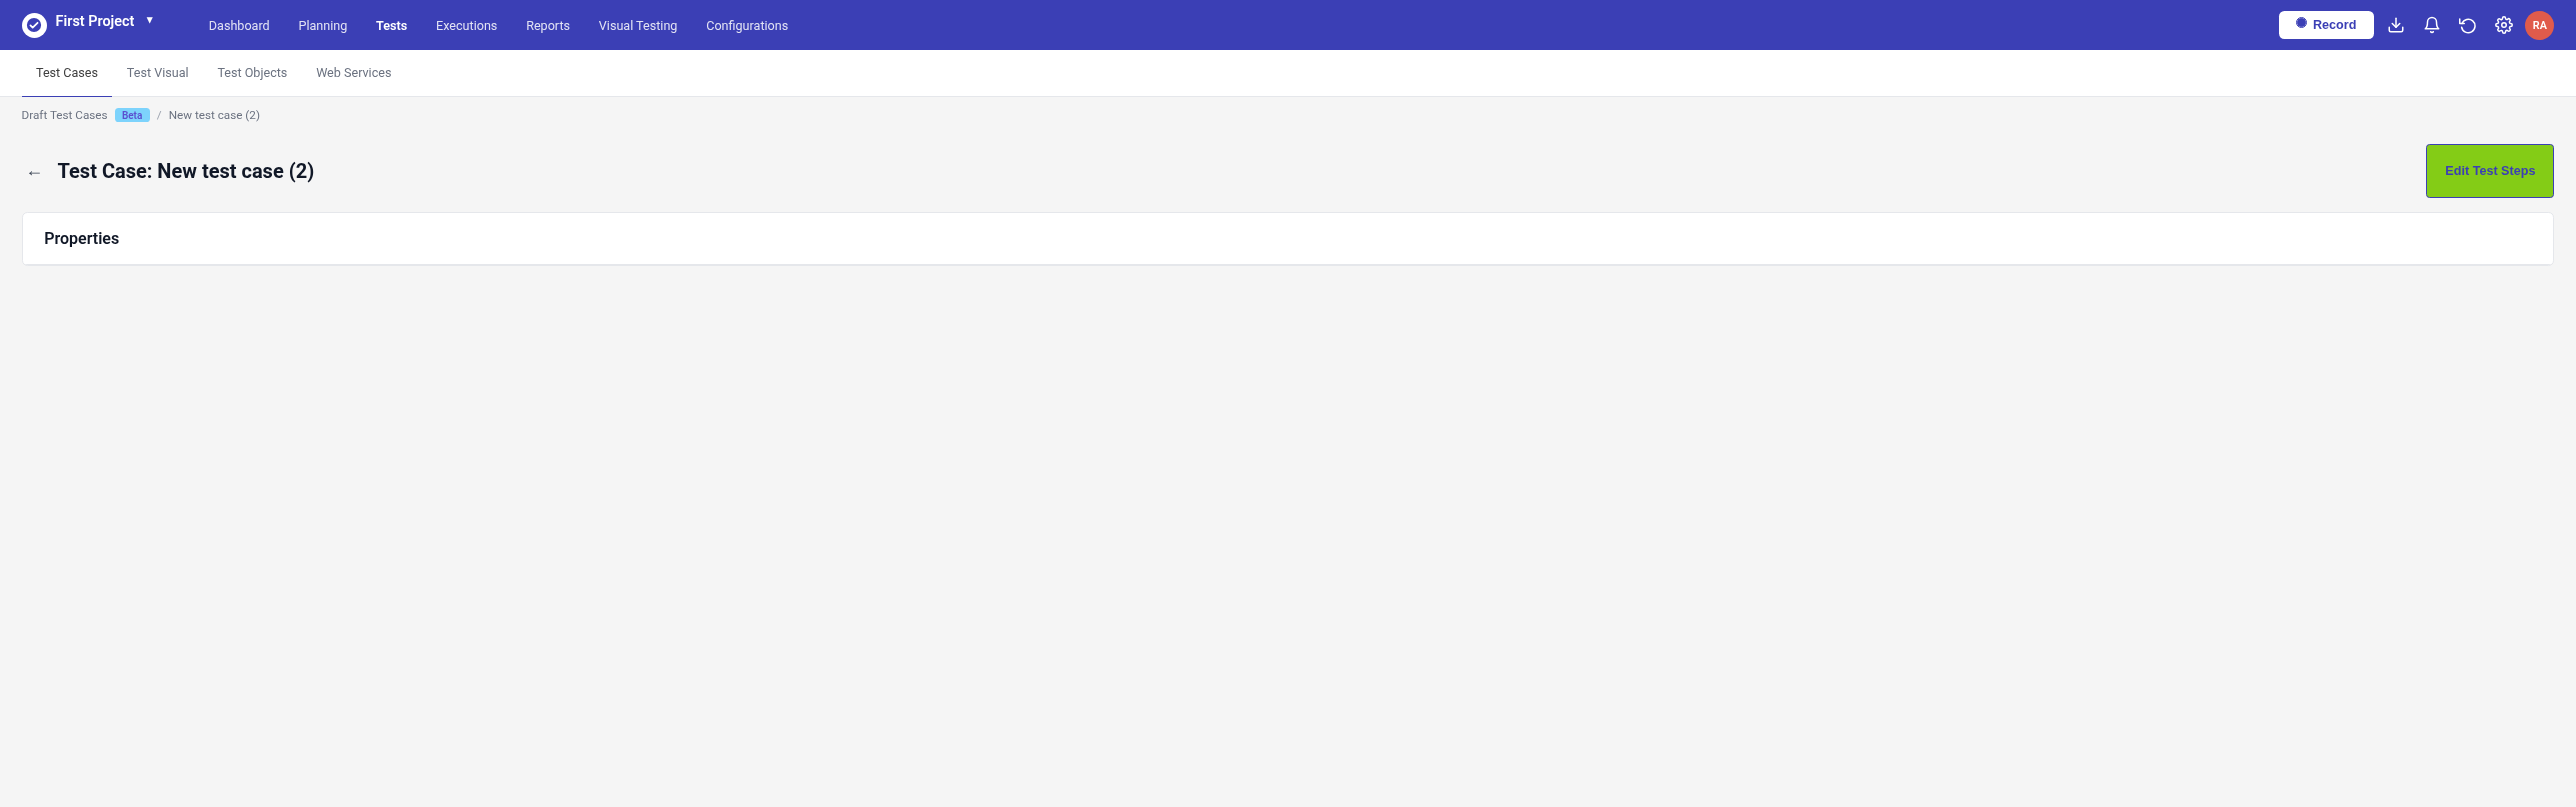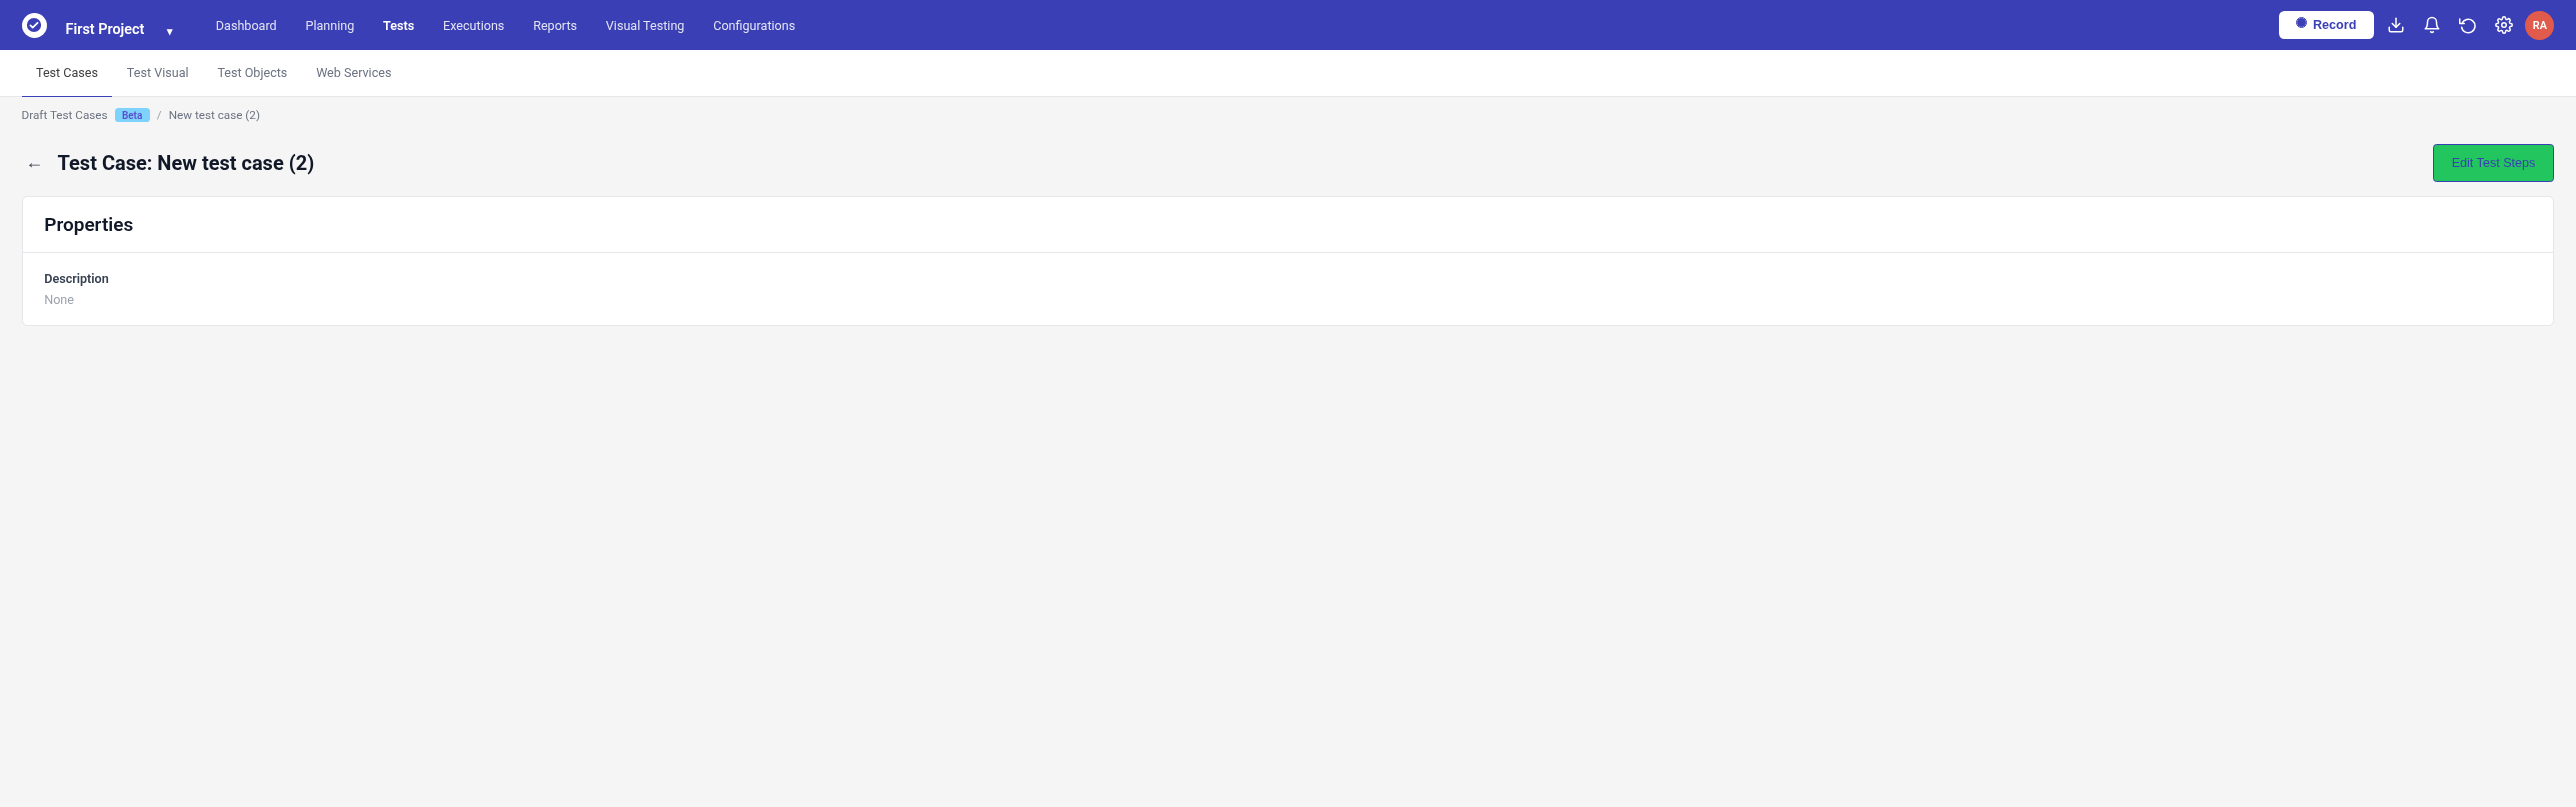--- a/index.html
+++ b/index.html
@@ -9,26 +9,26 @@
     .top-nav {
       background: #3b3fb5;
       display: flex;
       align-items: center;
       padding: 0 21.6px;
       height: 50px;
       gap: 0;
     }
     .nav-brand {
       display: flex;
-      align-items: flex-end;
-      gap: 19px;
+      align-items: flex-start;
+      gap: 9px;
       color: white;
       font-weight: 600;
       font-size: 14.4px;
-      margin-right: 29px;
+      margin-right: 42px;
       cursor: pointer;
     }
     .nav-logo {
       width: 25px;
       height: 25px;
       background: white;
       border-radius: 50%;
       display: flex;
       align-items: center;
       justify-content: center;
@@ -179,43 +179,43 @@
       display: flex;
       align-items: center;
       padding: 3.6px;
     }
     .page-title {
       font-size: 20px;
       font-weight: 700;
       color: #111827;
     }
     .edit-steps-btn {
-      background: #22c55e;
+      background: #84cc16;
       border: 1.8px solid #3b3fb5;
       color: #3b3fb5;
       font-size: 12.6px;
-      font-weight: 400;
-      padding: 11px 18px;
+      font-weight: 700;
+      padding: 19px 18px;
       border-radius: 3.6px;
       cursor: pointer;
     }
 
     
     .content-area {
       padding: 0 21.6px 21.6px;
     }
     .card {
       background: white;
       border-radius: 5.4px;
       border: 0.9px solid #e5e7eb;
       overflow: hidden;
     }
     .card-section-header {
       padding: 16px 21.6px;
-      font-size: 19px;
+      font-size: 16px;
       font-weight: 600;
       color: #111827;
       border-bottom: 0.9px solid #e5e7eb;
     }
     .card-field {
       padding: 18px 21.6px;
     }
     .field-label {
       font-size: 12.6px;
       font-weight: 600;
@@ -304,19 +304,15 @@
   <div class="page-title-row">
     <button class="back-btn">←</button>
     <h1 class="page-title">Test Case: New test case (2)</h1>
   </div>
   <button class="edit-steps-btn">Edit Test Steps</button>
 </div>
 
 <div class="content-area">
   <div class="card">
     <div class="card-section-header">Properties</div>
-    <div class="card-field">
-      <div class="field-label">Description</div>
-      <div class="field-value">None</div>
-    </div>
   </div>
 </div>
 
 
 </body></html>

